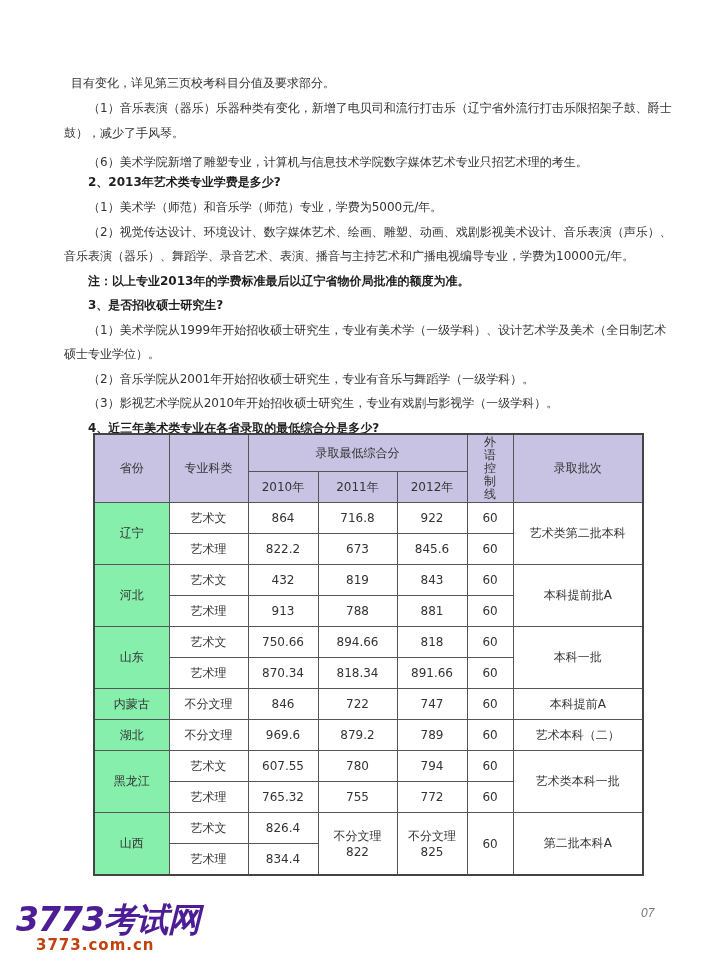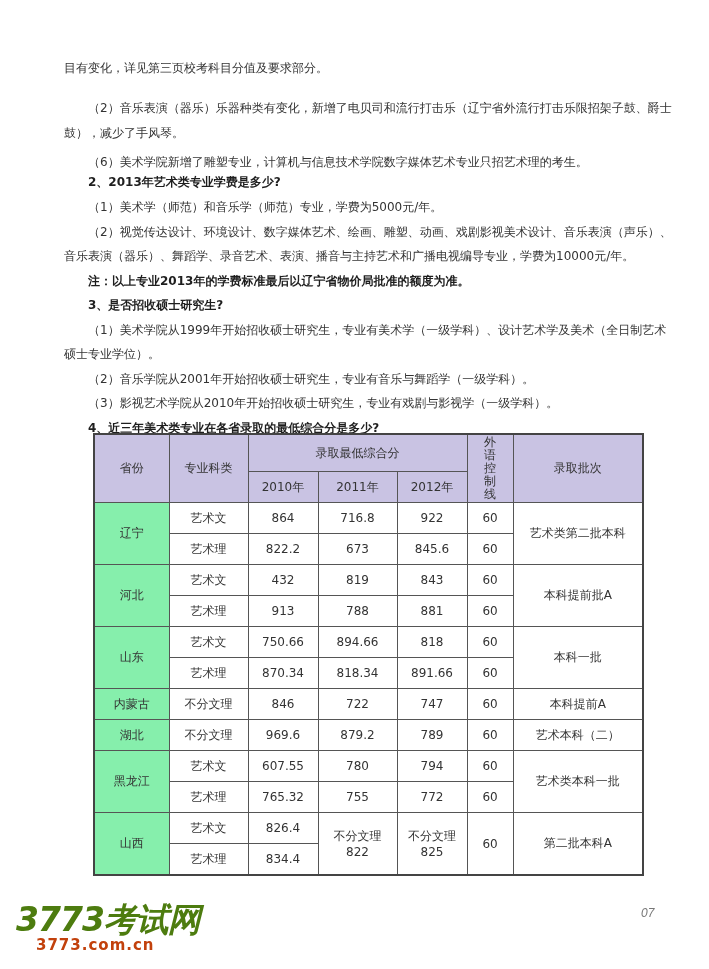--- a/index.html
+++ b/index.html
@@ -29,39 +29,39 @@
   th { background: #c9c3e3; }
   td.prov { background: #86efac; }
   tr.sub-header th { height: 30px; }
   tr.main-header th { height: 36px; }
   tr.data td { height: 30px; }
   th.vertical { line-height: 13px; font-size: 12px; }
 
   .logo { position: absolute; left: 16px; top: 903px; }
   .logo-main {
     font-family: "DejaVu Sans", sans-serif; font-weight: bold; font-style: italic;
-    font-size: 33px; color: #4d7c0f; letter-spacing: -1px; line-height: 34px;
+    font-size: 33px; color: #4c1d95; letter-spacing: -1px; line-height: 34px;
   }
   .logo-sub {
     font-family: "DejaVu Sans", sans-serif; font-weight: bold;
     font-size: 15px; color: #c2410c; margin-left: 20px; letter-spacing: 1px;
     line-height: 16px;
   }
   .page-num {
     position: absolute; left: 641px; top: 906px;
     font-family: "Liberation Sans", sans-serif; font-style: italic;
     font-size: 12px; color: #777;
   }
 </style>
 </head>
 <body>
 
 <div class="page-text">
-  <div class="line" style="top:60px;">目有变化，详见第三页校考科目分值及要求部分。</div>
-  <div class="line indent" style="top:100px;">（2）音乐表演（器乐）乐器种类有变化，新增了电贝司和流行打击乐（辽宁省外流行打击乐限招架子鼓、爵士</div>
+  <div class="line" style="top:75px;margin-left:7px;">目有变化，详见第三页校考科目分值及要求部分。</div>
+  <div class="line indent" style="top:100px;">（1）音乐表演（器乐）乐器种类有变化，新增了电贝司和流行打击乐（辽宁省外流行打击乐限招架子鼓、爵士</div>
   <div class="line" style="top:125px;">鼓），减少了手风琴。</div>
   <div class="line indent" style="top:154px;">（6）美术学院新增了雕塑专业，计算机与信息技术学院数字媒体艺术专业只招艺术理的考生。</div>
   <div class="line indent bold" style="top:174px;">2、2013年艺术类专业学费是多少?</div>
   <div class="line indent" style="top:199px;">（1）美术学（师范）和音乐学（师范）专业，学费为5000元/年。</div>
   <div class="line indent" style="top:224px;">（2）视觉传达设计、环境设计、数字媒体艺术、绘画、雕塑、动画、戏剧影视美术设计、音乐表演（声乐）、</div>
   <div class="line" style="top:248px;">音乐表演（器乐）、舞蹈学、录音艺术、表演、播音与主持艺术和广播电视编导专业，学费为10000元/年。</div>
   <div class="line indent bold" style="top:273px;">注：以上专业2013年的学费标准最后以辽宁省物价局批准的额度为准。</div>
   <div class="line indent bold" style="top:297px;">3、是否招收硕士研究生?</div>
   <div class="line indent" style="top:322px;">（1）美术学院从1999年开始招收硕士研究生，专业有美术学（一级学科）、设计艺术学及美术（全日制艺术</div>
   <div class="line" style="top:346px;">硕士专业学位）。</div>

